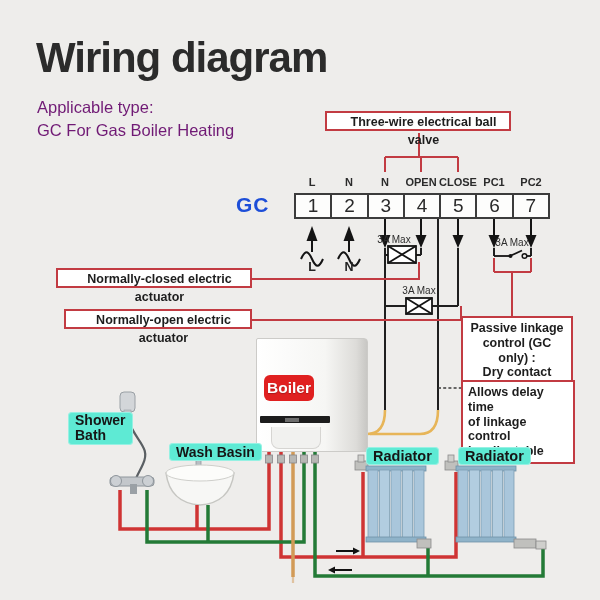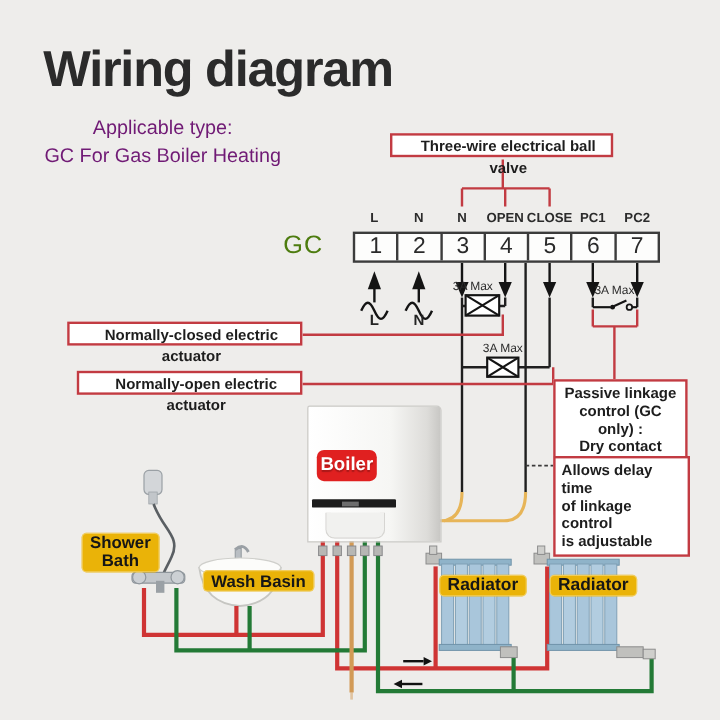--- a/index.html
+++ b/index.html
@@ -2,51 +2,51 @@
 <html><head>
 <meta charset="utf-8">
 <style>
   html,body{margin:0;padding:0;}
   .canvas{
     position:relative;width:600px;height:600px;overflow:hidden;
     background:#eeedeb;
     font-family:"Liberation Sans",sans-serif;
     color:#1d1d1d;
   }
-  .abs{position:absolute;text-align:center;}
+  .abs{position:absolute;}
   .preline{white-space:pre-line;}
   .page-title{
     left:36px;top:34px;font-size:42px;font-weight:bold;letter-spacing:-1px;color:#2b2b2b;
   }
   .subtitle{
     left:37px;top:96px;font-size:16.5px;line-height:1.42;color:#701a75;
   }
-  .gc-label{left:236px;top:193px;font-size:21px;font-weight:normal;color:#4d7c0f;letter-spacing:1px;}
+  .gc-label{left:236px;top:193px;font-size:21px;font-weight:bold;color:#1d4ed8;letter-spacing:1px;}
   .pin-label{
     top:176px;font-size:11px;font-weight:bold;color:#2b2b2b;transform:translateX(-50%);
   }
   .terminal-block{
     left:294px;top:193px;width:256px;height:26px;background:#fdfdfc;
     border:2px solid #3c3c3c;display:flex;box-sizing:border-box;
   }
   .terminal-cell{
     flex:1;display:flex;align-items:center;justify-content:center;
     font-size:19px;color:#2a2a2a;border-right:2px solid #3c3c3c;
   }
   .terminal-cell:last-child{border-right:none;}
   .power-label{top:260px;font-size:12.5px;font-weight:bold;color:#242424;transform:translateX(-50%);}
   .rating{font-size:10px;color:#2d2d2d;transform:translateX(-50%);}
   .redbox{
     background:#ffffff;border:2px solid #c23b42;color:#1d1d1d;font-weight:bold;
     box-sizing:border-box;text-align:center;padding-left:11px;
   }
   .redbox.small{font-size:12.5px;}
   .badge{
-    background:#eab308;color:#161616;font-weight:bold;border-radius:4px;
-    padding:1px 7px;box-shadow:0 0 0 1px rgba(255,255,255,.35) inset;margin-top:32px;
+    background:#5eead4;color:#161616;font-weight:bold;border-radius:4px;
+    padding:1px 7px;box-shadow:0 0 0 1px rgba(255,255,255,.35) inset;
   }
   .boiler{
     left:256px;top:338px;width:78px;height:112px;
     background:linear-gradient(to right,#ffffff 0%,#f6f6f4 62%,#dddcd9 90%,#c8c7c4 100%);
     border:1px solid #cccbc8;border-radius:2px 4px 0 0;padding-left:32px;
   }
   .boiler-strip{position:absolute;left:3px;top:77px;width:70px;height:7px;background:#1c1c1c;border-radius:1px;}
   .boiler-display{position:absolute;left:28px;top:78.5px;width:14px;height:4px;background:#6d6d6d;}
   .boiler-badge{
     position:absolute;left:7px;top:36px;width:50px;height:26px;background:#e02020;border-radius:6px;

